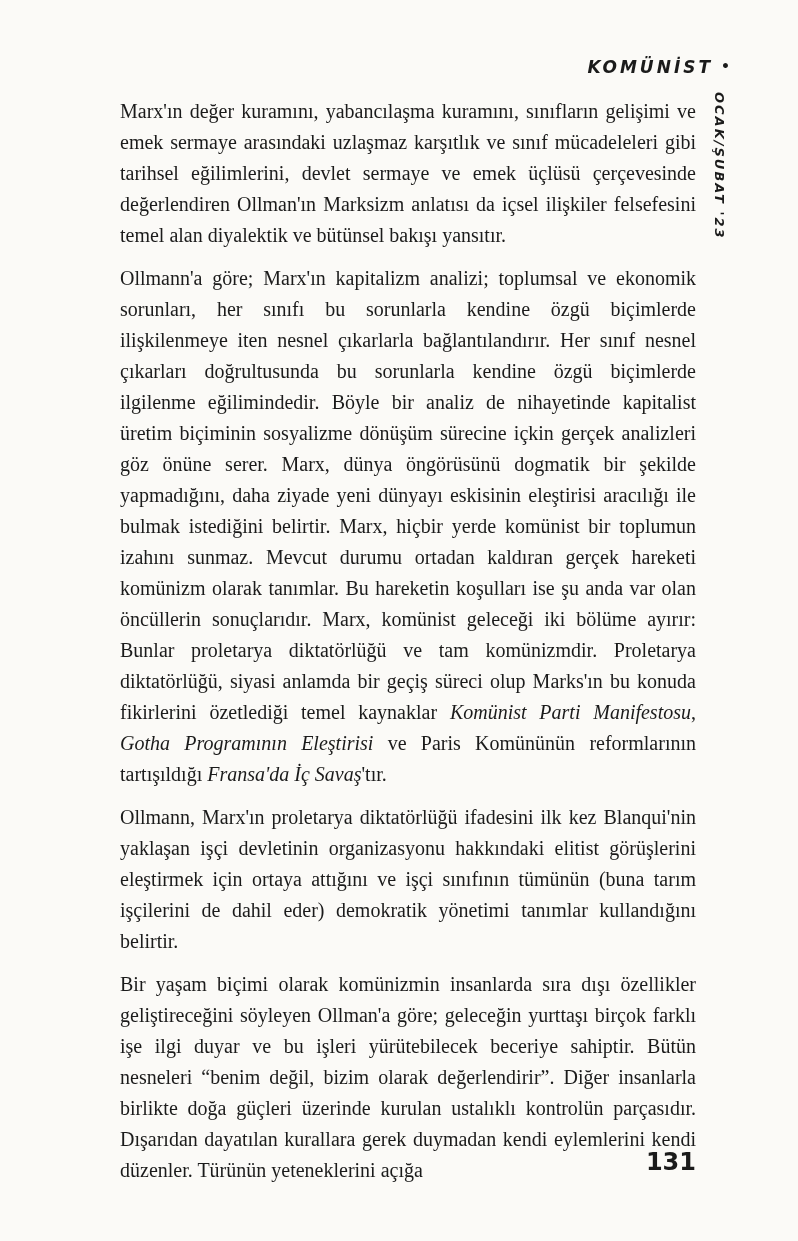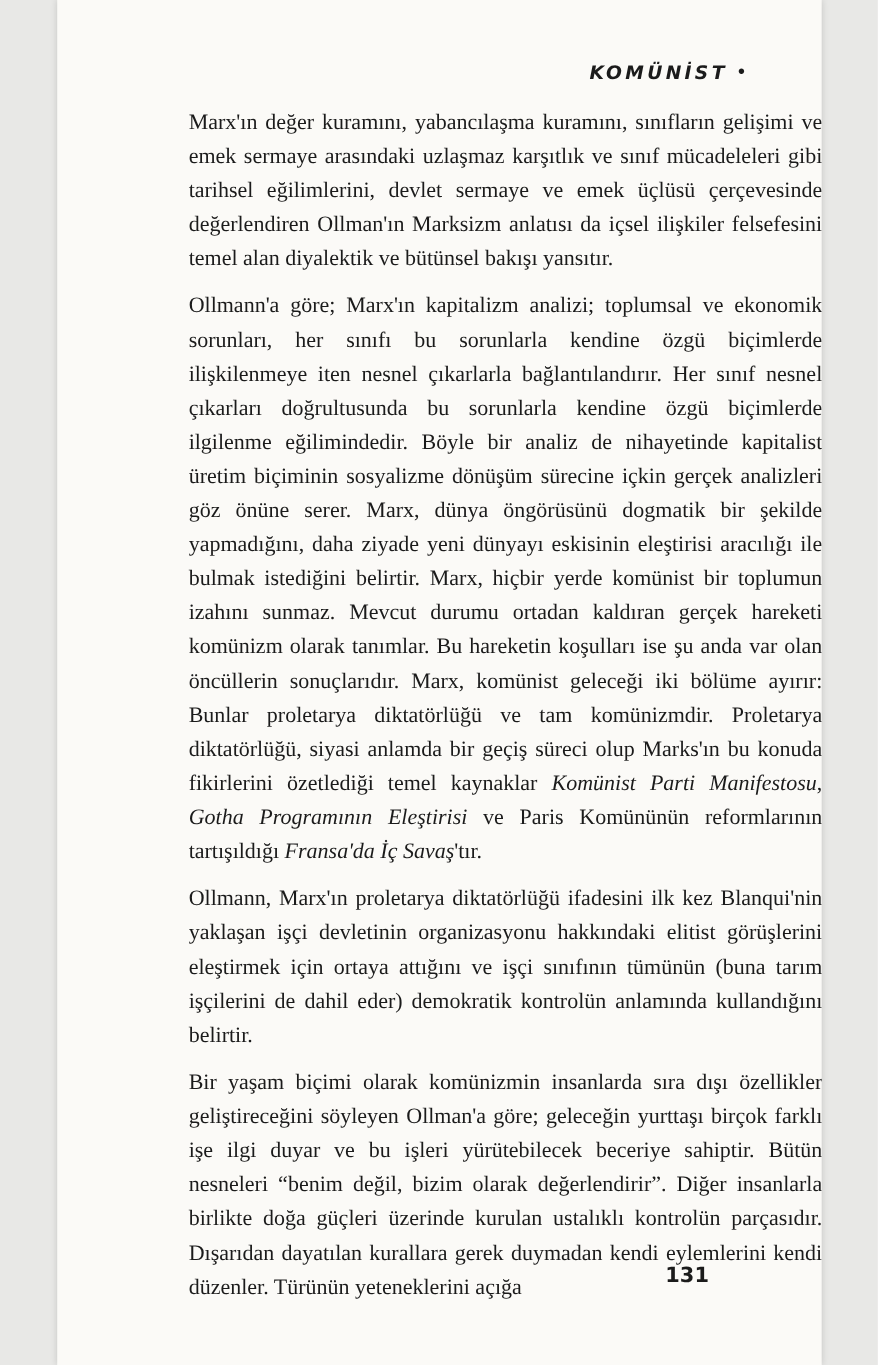--- a/index.html
+++ b/index.html
@@ -4,21 +4,21 @@
 <title>Magazine Page</title>
 <style>
   :root{
     --page-bg:#fbfaf7;
     --ink:#1b1b1b;
   }
   html,body{margin:0;padding:0;}
   body{background:#e8e8e6;font-family:"Liberation Serif",serif;}
   .page{
     position:relative;
-    width:695px;height:1241px;
+    width:798px;height:1241px;
     margin:0 auto;
     background:var(--page-bg);
     color:var(--ink);
     overflow:hidden;
     box-shadow:0 0 6px rgba(0,0,0,.15);
   }
   
   .masthead{
     position:absolute;
     top:57px;right:68px;
@@ -52,21 +52,21 @@
     color:var(--ink);
   }
   .article p{margin:0 0 12px 16px;}
   .article .it{font-style:italic;}
   
   .page-number{
     position:absolute;
     top:1148px;right:102px;
     font-family:"DejaVu Sans",sans-serif;
     font-weight:bold;
-    font-size:19px;
+    font-size:24px;
   }
 </style>
 </head>
 <body>
 
 <div class="page">
 
   <header class="masthead">
     <span>KOMÜNİST</span>
     <span class="bullet">•</span>
@@ -75,21 +75,21 @@
   <div class="issue-vertical">OCAK/ŞUBAT '23</div>
 
   <main class="article">
 
     <p>Marx'ın değer kuramını, yabancılaşma kuramını, sınıfların gelişimi ve emek sermaye arasındaki uzlaşmaz karşıtlık ve sınıf mücadeleleri gibi tarihsel eğilimlerini, devlet sermaye ve emek üçlüsü çerçevesinde değerlendiren Ollman'ın Marksizm anlatısı da içsel ilişkiler felsefesini temel alan diyalektik ve bütünsel bakışı yansıtır.</p>
 
     <p>
       <span>Ollmann'a göre; Marx'ın kapitalizm analizi; toplumsal ve ekonomik sorunları, her sınıfı bu sorunlarla kendine özgü biçimlerde ilişkilenmeye iten nesnel çıkarlarla bağlantılandırır. Her sınıf nesnel çıkarları doğrultusunda bu sorunlarla kendine özgü biçimlerde ilgilenme eğilimindedir. Böyle bir analiz de nihayetinde kapitalist üretim biçiminin sosyalizme dönüşüm sürecine içkin gerçek analizleri göz önüne serer. Marx, dünya öngörüsünü dogmatik bir şekilde yapmadığını, daha ziyade yeni dünyayı eskisinin eleştirisi aracılığı ile bulmak istediğini belirtir. Marx, hiçbir yerde komünist bir toplumun izahını sunmaz. Mevcut durumu ortadan kaldıran gerçek hareketi komünizm olarak tanımlar. Bu hareketin koşulları ise şu anda var olan öncüllerin sonuçlarıdır. Marx, komünist geleceği iki bölüme ayırır: Bunlar proletarya diktatörlüğü ve tam komünizmdir. Proletarya diktatörlüğü, siyasi anlamda bir geçiş süreci olup Marks'ın bu konuda fikirlerini özetlediği temel kaynaklar </span><span class="it">Komünist Parti Manifestosu</span><span>, </span><span class="it">Gotha Programının Eleştirisi</span><span> ve Paris Komününün reformlarının tartışıldığı </span><span class="it">Fransa'da İç Savaş</span><span>'tır.</span>
     </p>
 
-    <p>Ollmann, Marx'ın proletarya diktatörlüğü ifadesini ilk kez Blanqui'nin yaklaşan işçi devletinin organizasyonu hakkındaki elitist görüşlerini eleştirmek için ortaya attığını ve işçi sınıfının tümünün (buna tarım işçilerini de dahil eder) demokratik kontrolün anlamında kullandığını belirtir.</p>
+    <p>Ollmann, Marx'ın proletarya diktatörlüğü ifadesini ilk kez Blanqui'nin yaklaşan işçi devletinin organizasyonu hakkındaki elitist görüşlerini eleştirmek için ortaya attığını ve işçi sınıfının tümünün (buna tarım işçilerini de dahil eder) demokratik yönetimi tanımlar kullandığını belirtir.</p>
 
     <p>Bir yaşam biçimi olarak komünizmin insanlarda sıra dışı özellikler geliştireceğini söyleyen Ollman'a göre; geleceğin yurttaşı birçok farklı işe ilgi duyar ve bu işleri yürütebilecek beceriye sahiptir. Bütün nesneleri “benim değil, bizim olarak değerlendirir”. Diğer insanlarla birlikte doğa güçleri üzerinde kurulan ustalıklı kontrolün parçasıdır. Dışarıdan dayatılan kurallara gerek duymadan kendi eylemlerini kendi düzenler. Türünün yeteneklerini açığa</p>
 
   </main>
 
   <span class="page-number">131</span>
 
 </div>
 
 </body></html>

